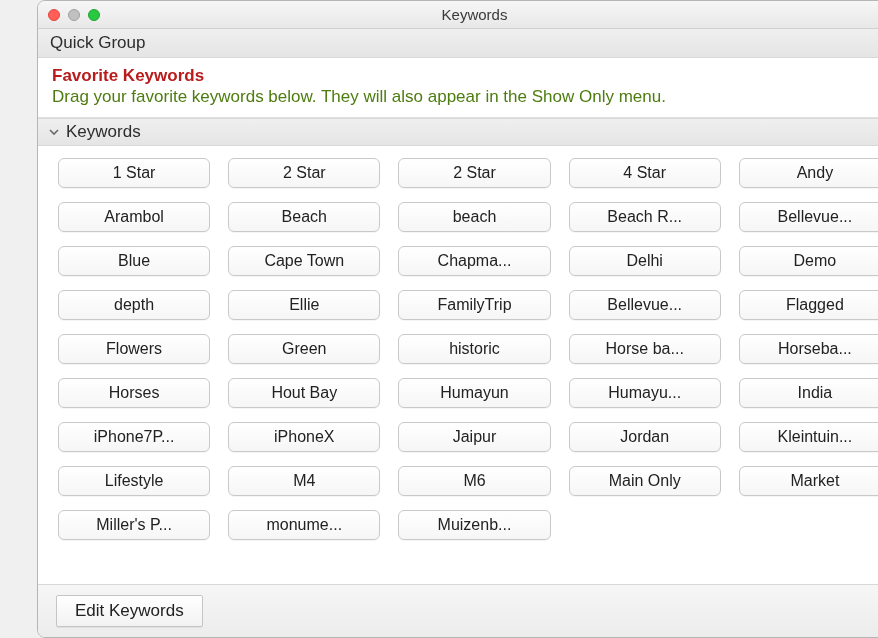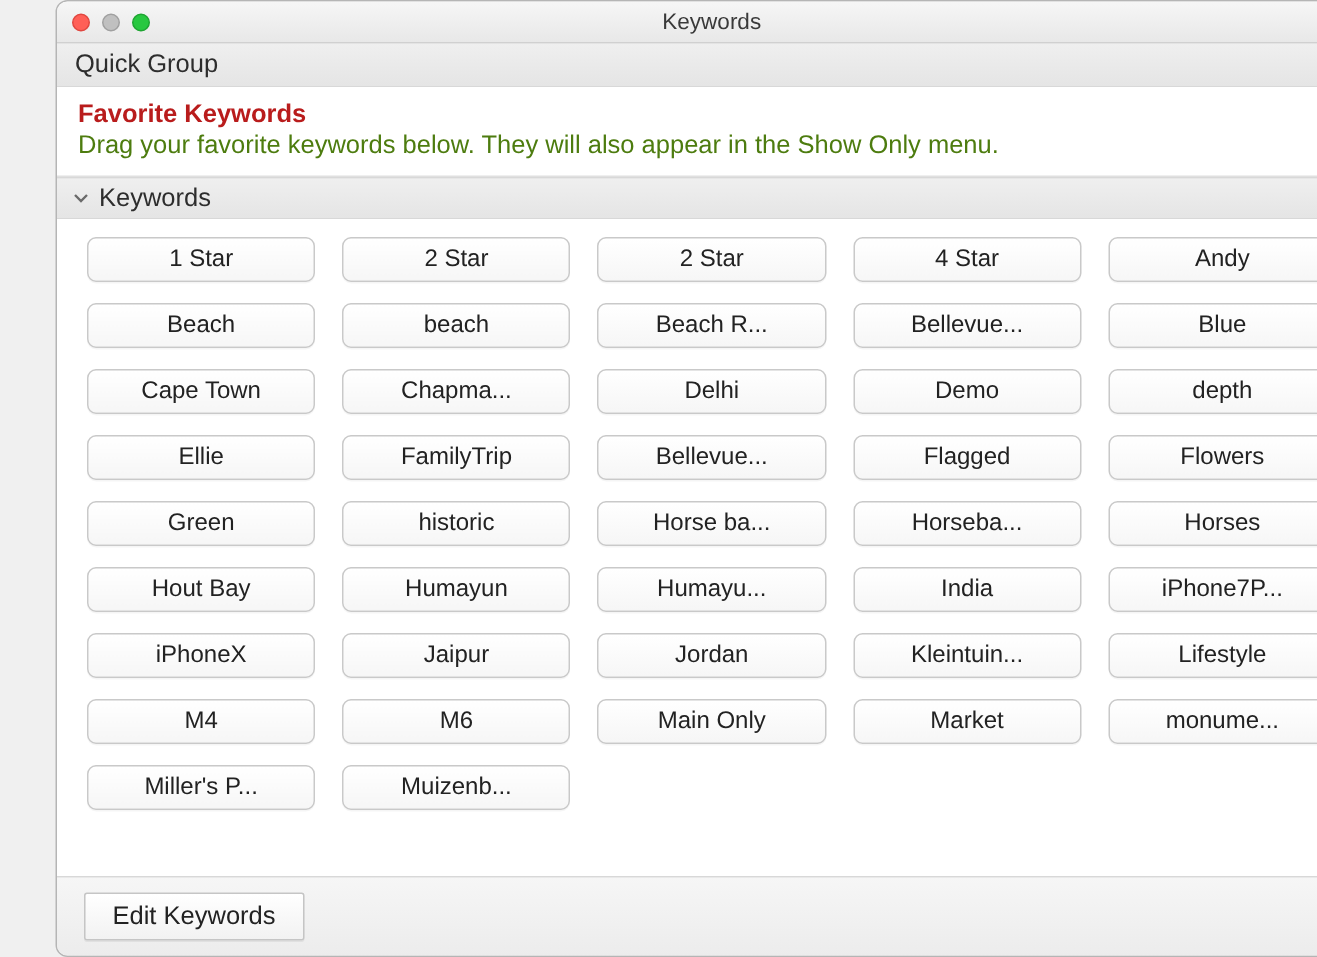--- a/index.html
+++ b/index.html
@@ -161,20 +161,21 @@
     </span>
     <span>Keywords</span>
   </div>
 
   <div class="keyword-grid" id="keyword-grid">
       <button class="keyword-btn">1 Star</button>
       <button class="keyword-btn">2 Star</button>
       <button class="keyword-btn">2 Star</button>
       <button class="keyword-btn">4 Star</button>
       <button class="keyword-btn">Andy</button>
+      <button class="keyword-btn">Arambol</button>
       <button class="keyword-btn">Beach</button>
       <button class="keyword-btn">beach</button>
       <button class="keyword-btn">Beach R...</button>
       <button class="keyword-btn">Bellevue...</button>
       <button class="keyword-btn">Blue</button>
       <button class="keyword-btn">Cape Town</button>
       <button class="keyword-btn">Chapma...</button>
       <button class="keyword-btn">Delhi</button>
       <button class="keyword-btn">Demo</button>
       <button class="keyword-btn">depth</button>
@@ -195,22 +196,22 @@
       <button class="keyword-btn">iPhone7P...</button>
       <button class="keyword-btn">iPhoneX</button>
       <button class="keyword-btn">Jaipur</button>
       <button class="keyword-btn">Jordan</button>
       <button class="keyword-btn">Kleintuin...</button>
       <button class="keyword-btn">Lifestyle</button>
       <button class="keyword-btn">M4</button>
       <button class="keyword-btn">M6</button>
       <button class="keyword-btn">Main Only</button>
       <button class="keyword-btn">Market</button>
+      <button class="keyword-btn">Miller's P...</button>
       <button class="keyword-btn">monume...</button>
-      <button class="keyword-btn">Miller's P...</button>
       <button class="keyword-btn">Muizenb...</button>
     </div>
 
   <div class="footer">
     <button class="edit-btn">Edit Keywords</button>
   </div>
 
 </div>
 
 </body></html>

